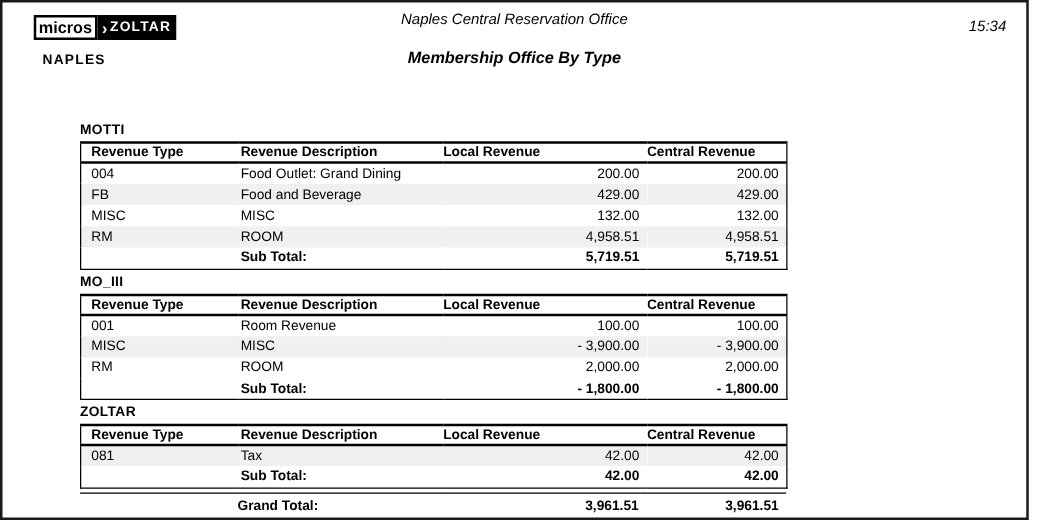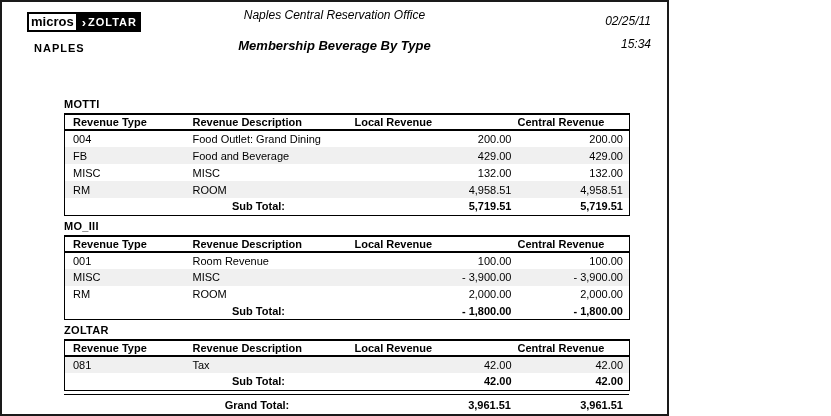--- a/index.html
+++ b/index.html
@@ -1,19 +1,19 @@
 <!DOCTYPE html>
 <html><head>
 <meta charset="utf-8">
 <style>
   * { margin:0; padding:0; box-sizing:border-box; }
   html,body { background:#fff; }
   .page {
     position:relative;
-    width:669px; height:416px;
+    width:823px; height:416px;
     border:2px solid #1a1a1a;
     background:#fff;
     font-family:"Liberation Sans", sans-serif;
     color:#000;
     overflow:hidden;
   }
   
   .hdr { position:relative; height:92px; }
   .brand { position:absolute; left:25px; top:10px; }
   .logo { display:inline-flex; align-items:stretch; height:20px; }
@@ -60,21 +60,21 @@
     font-weight:bold; text-align:left;
     border-top:2px solid #000; border-bottom:2px solid #000;
     height:16px;
   }
   table.rev th.c-num { text-align:left; }
   table.rev td:first-child, table.rev th:first-child { padding-left:8px; }
   table.rev td:nth-child(2), table.rev th:nth-child(2) { padding-left:2px; }
   td.num { text-align:right; padding-right:6px !important; }
   tr.alt td { background:#f0f0f0; }
   tr.total-row td { font-weight:bold; background:#fff; }
-  td.total-label { text-align:center; padding-right:30px !important; font-weight:bold; }
+  td.total-label { text-align:left; padding-right:30px !important; font-weight:bold; }
 
   .grand { width:565px; border-top:1px solid #000; margin-top:3px; }
   table.gt { border-collapse:collapse; width:565px; table-layout:fixed; }
   table.gt col.c1 { width:126px; } table.gt col.c2 { width:164px; }
   table.gt col.c3 { width:163px; } table.gt col.c4 { width:112px; }
   table.gt td { font-size:11px; font-weight:bold; height:20px; vertical-align:middle; white-space:nowrap; }
   .section-block { margin-bottom:2px; }
 </style>
 </head>
 <body>
@@ -88,25 +88,24 @@
         <span class="logo-fidelio">
             <span class="logo-arrow">›</span>
             <span>ZOLTAR</span>
           </span>
       </div>
       <div class="property">NAPLES</div>
     </div>
 
     <div class="hdr-center">
       <div class="office">Naples Central Reservation Office</div>
-      <div class="report-title">Membership Beverage By Type</div>
+      <div class="report-title">Membership Office By Type</div>
     </div>
 
     <div class="hdr-right">
-      <div class="line">02/25/11</div>
       <div class="line">15:34</div>
     </div>
   </div>
 
   <div class="content">
 
     <div class="section-block">
       <div class="section-title">MOTTI</div>
       <table class="rev">
         <colgroup>

